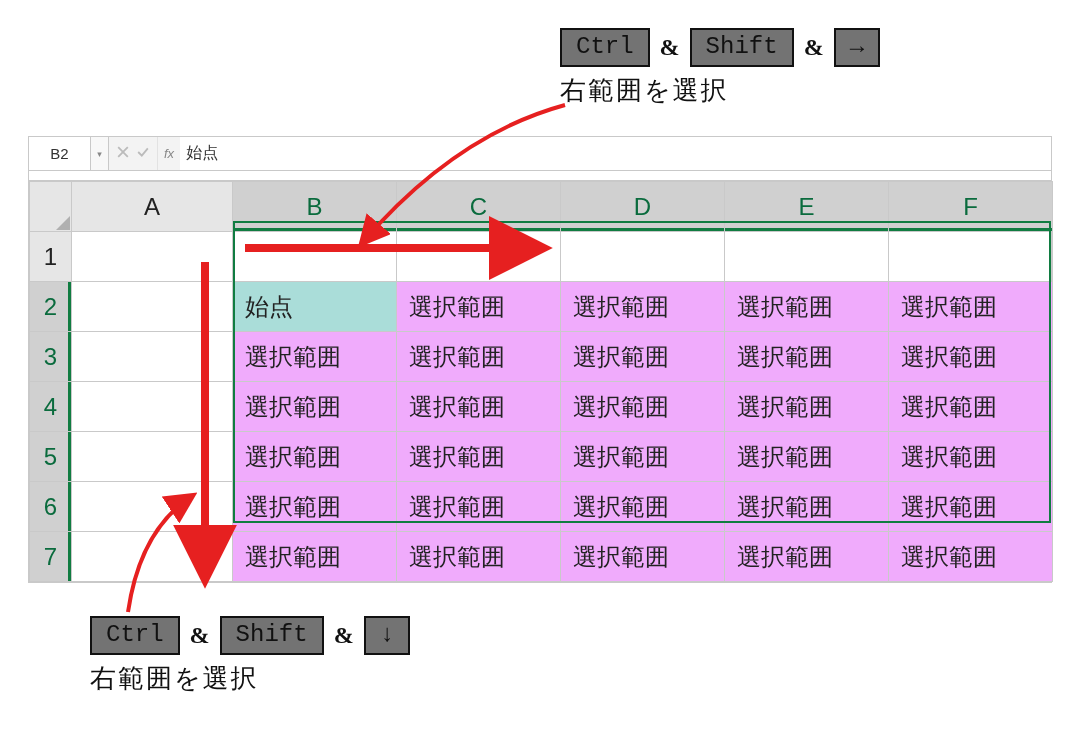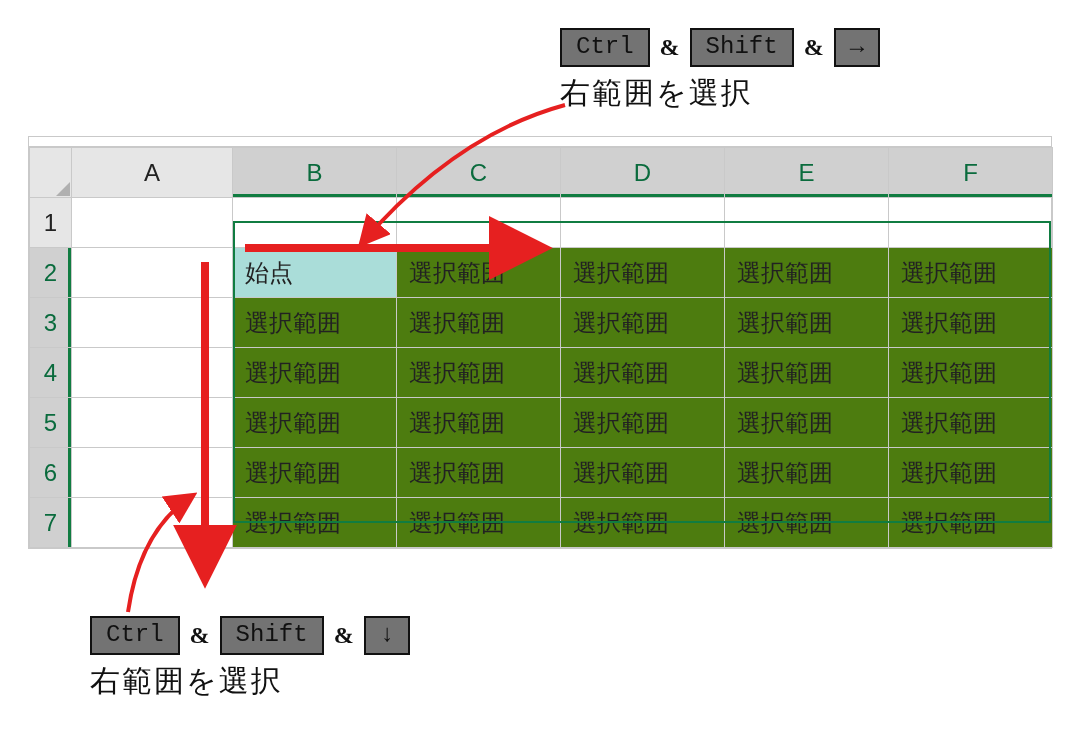--- a/index.html
+++ b/index.html
@@ -33,21 +33,21 @@
     padding: 3px 14px;
     font-family: Liberation Mono, monospace;
     font-size: 24px;
     background: #737373;
     line-height: 1.2;
   }
   .amp { font-weight: 600; }
   .caption {
     margin-top: 6px;
     font-family: "Yu Gothic", "Meiryo", sans-serif;
-    font-size: 30px;
+    font-size: 26px;
     color: #111;
     letter-spacing: 2px;
   }
 
   
   .sheet-chrome {
     position: absolute;
     left: 28px;
     top: 136px;
     width: 1024px;
@@ -130,21 +130,21 @@
     height:3px;background:#107c41;
   }
   th.row-head.sel::after {
     content:'';
     position:absolute;
     top:0;bottom:0;right:0;
     width:3px;background:#107c41;
   }
   th.row-head { width:42px; font-size:26px; padding:0;}
   td { text-align:left; padding-left:12px; }
-  td.sel { background:#4d7c0f; color:#111; }
+  td.sel { background:#f0abfc; color:#111; }
   td.active { background:#aaddd9; }
 
   
   .selection-outline {
     position:absolute;
     border:2px solid #107c41;
     pointer-events:none;
   }
   
   
@@ -166,20 +166,38 @@
     <span class="key">Ctrl</span>
     <span class="amp">&amp;</span>
     <span class="key">Shift</span>
     <span class="amp">&amp;</span>
     <span class="key">→</span>
   </div>
   <div class="caption">右範囲を選択</div>
 </div>
 
 <div class="sheet-chrome">
+  <div class="namebox-bar">
+    <div class="namebox">B2</div>
+    <div class="nb-dd">▾</div>
+    <div class="fx-icons">
+      <span>
+        <svg viewBox="0 0 10 10">
+            <path d="M1 1 L9 9 M9 1 L1 9" stroke="#bbb" stroke-width="1.5"></path>
+          </svg>
+      </span>
+      <span>
+        <svg viewBox="0 0 10 10">
+            <path d="M1 5 L4 8 L9 2" stroke="#bbb" stroke-width="1.5" fill="none"></path>
+          </svg>
+      </span>
+    </div>
+    <div class="fx-label">fx</div>
+    <div class="formula-text">始点</div>
+  </div>
   <div class="gap-bar"></div>
 
   <table class="grid">
     <colgroup>
       <col style="width:42px">
       <col style="width:161px">
       <col style="width:164px">
       <col style="width:164px">
       <col style="width:164px">
       <col style="width:164px">

